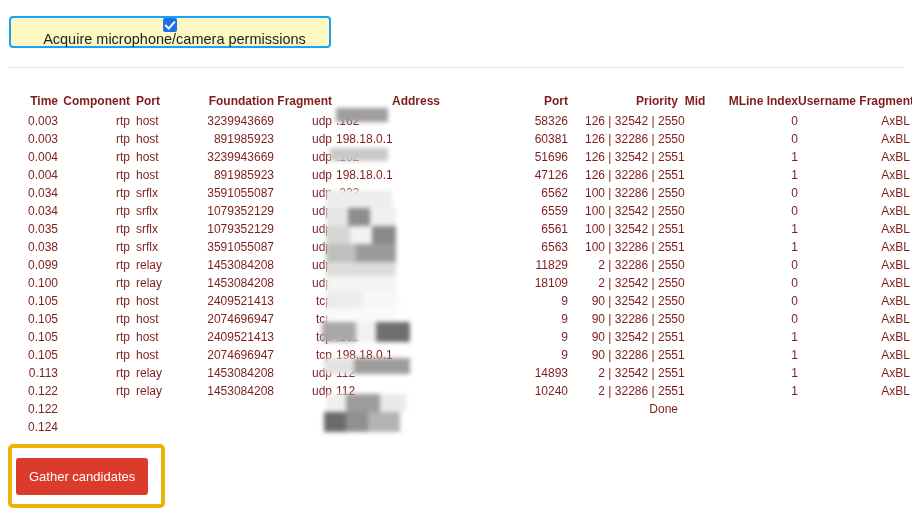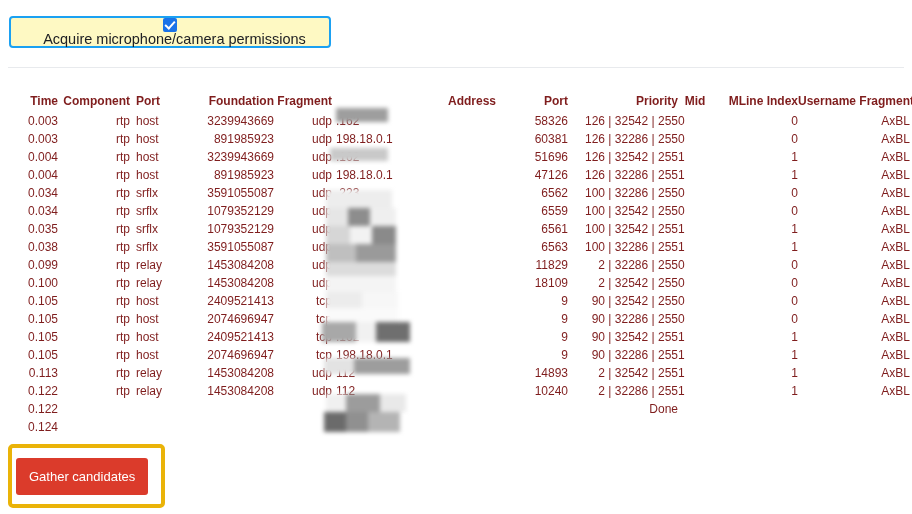--- a/index.html
+++ b/index.html
@@ -106,21 +106,21 @@
   .c-foundation{ width: 100px; text-align: right; }
   .c-protocol  { width: 58px;  text-align: right; }
   .c-address   { width: 160px; text-align: left;  padding-left: 4px !important; position: relative; }
   .c-port      { width: 72px;  text-align: right; }
   .c-priority  { width: 110px; text-align: right; }
   .c-mid       { width: 34px;  }
   .c-mline     { width: 86px;  text-align: right; }
   .c-ufrag     { width: 112px; text-align: right; }
 
   th.c-type    { text-align: left; padding-left: 6px; }
-  th.c-address { text-align: right; padding-left: 4px; }
+  th.c-address { text-align: center; padding-left: 4px; }
 
   
   .redact {
     position: absolute;
     pointer-events: none;
     filter: blur(2.2px);
   }
   .redact i {
     position: absolute;
     display: block;

